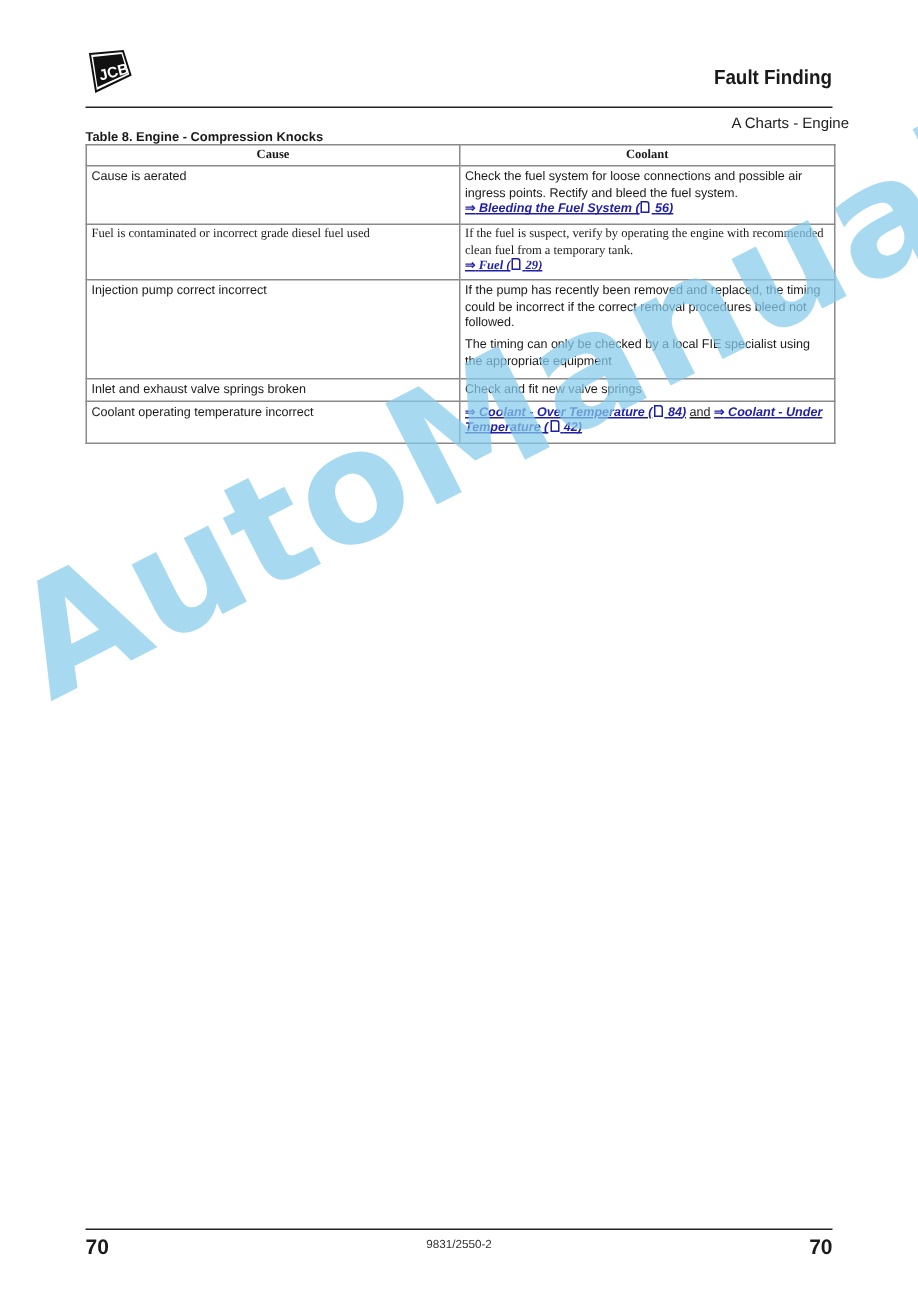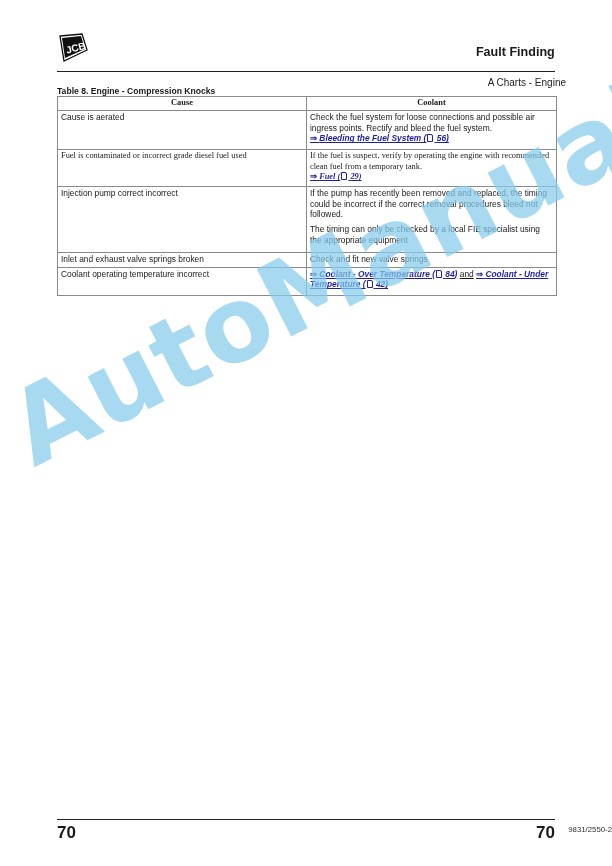--- a/index.html
+++ b/index.html
@@ -59,27 +59,27 @@
       font-size: 104px; font-weight: bold; color: #86cdeb; opacity: 0.72;
       transform: rotate(-27deg); transform-origin: left bottom;
       white-space: nowrap; pointer-events: none; letter-spacing: 1px;
       font-family: "DejaVu Sans", sans-serif;
     }
     .footer-rule {
       position: absolute; left: 57px; width: 498px; top: 819px; height: 0;
       border-top: 1.3px solid #222;
     }
     .footer-left, .footer-right {
-      position: absolute; top: 823px; font-size: 17px; font-weight: bold; color: #1a1a1a;
+      position: absolute; top: 823px; font-size: 14px; font-weight: bold; color: #1a1a1a;
     }
     .footer-left { left: 57px; }
     .footer-right { right: 57px; }
     .footer-center {
       position: absolute; left: 0; width: 612px; top: 825px;
-      text-align: right; font-size: 7.8px; color: #333;
+      text-align: center; font-size: 7.8px; color: #333;
     }
   </style>
 </head>
 <body>
 
 <div class="logo">
   <svg width="30" height="29" viewBox="0 0 30 29">
     <path d="M2 3 L24 1 L29 17 L6 28 Z" fill="#fff" stroke="#111" stroke-width="1.3"></path>
     <path d="M4 5 L23 3 L27 16 L7 25 Z" fill="#111"></path>
     <text x="7.5" y="19" font-family="Liberation Sans, sans-serif" font-weight="bold" font-size="10" fill="#fff" transform="rotate(-14 15 14)">JCB</text>

